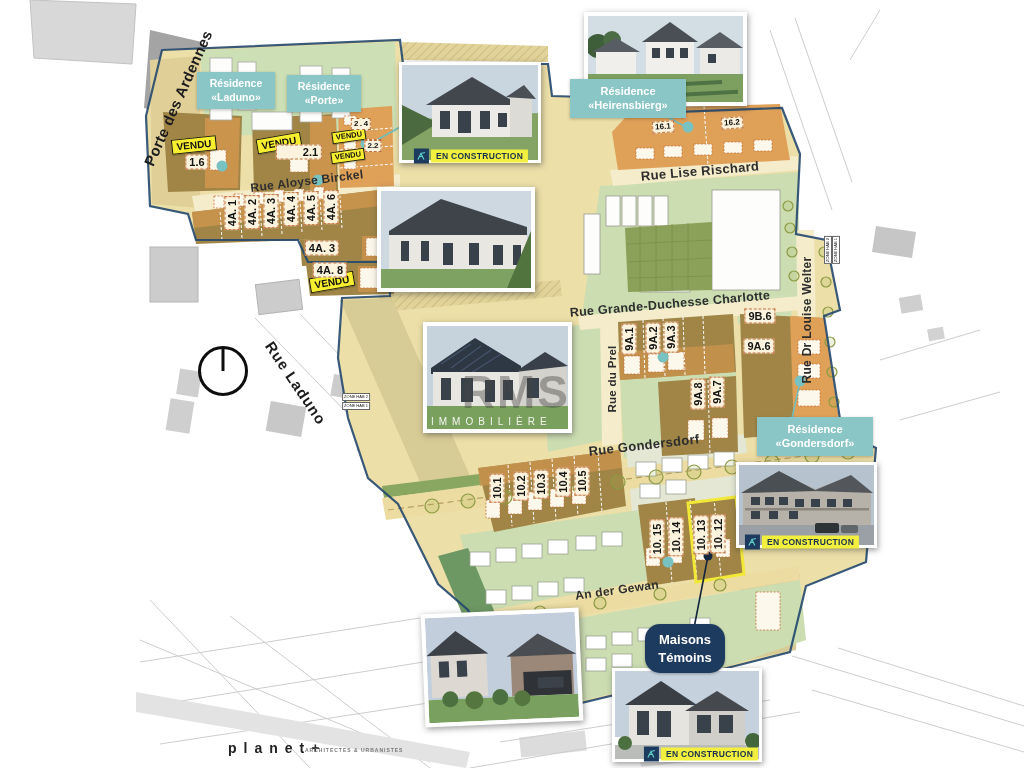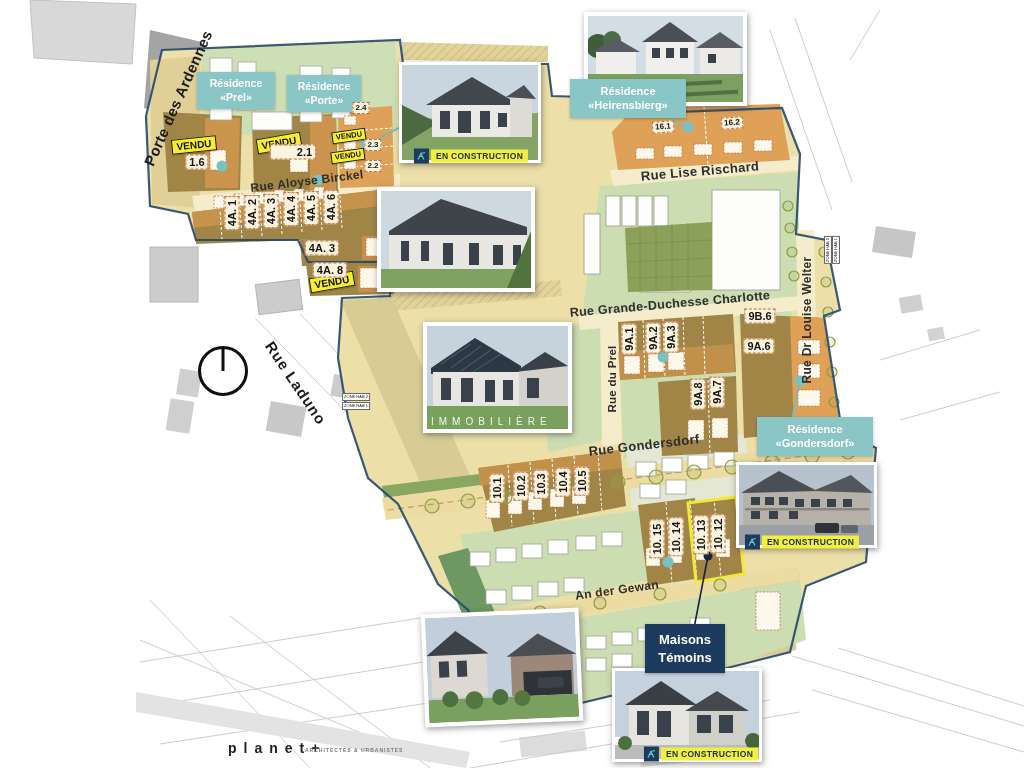--- a/index.html
+++ b/index.html
@@ -334,20 +334,21 @@
       <polygon points="92,44 118,28 140,42 140,80 92,80" fill="#d4d2cc"></polygon>
       <polygon points="88,46 118,26 141,40" fill="#3a4049"></polygon>
       <rect x="14" y="52" width="10" height="22" fill="#39424a"></rect>
         <rect x="34" y="52" width="12" height="24" fill="#39424a"></rect>
       <rect x="58" y="54" width="10" height="22" fill="#39424a"></rect>
         <rect x="76" y="54" width="10" height="20" fill="#39424a"></rect>
       <rect x="100" y="52" width="12" height="20" fill="#39424a"></rect>
       <rect x="0" y="80" width="141" height="23" fill="#7aa05e"></rect>
     </svg>
     <div class="wm">
+      <span class="big">RMS</span>
       <span class="sub">IMMOBILIÈRE</span>
     </div>
   </div>
 
   <div class="photo" style="left:584px;top:12px;padding:4px;">
     <svg width="155" height="86">
         <rect width="155" height="58" fill="#d3dde4"></rect>
       <circle cx="10" cy="30" r="12" fill="#3e5e3a"></circle>
         <circle cx="24" cy="24" r="9" fill="#4c6c46"></circle>
       <rect x="8" y="34" width="40" height="24" fill="#f0efec"></rect>
@@ -447,36 +448,36 @@
     <span class="logo">
       <svg width="11" height="11">
           <path d="M2 9 L5 3 L8 9 M5 3 L9 2 M3 6 L7 6" stroke="#5fd0c8" stroke-width="1.2" fill="none"></path>
         </svg>
     </span>
     <span class="txt">EN CONSTRUCTION</span>
   </div>
 
   <div class="res-label" style="left:197px;top:72px;width:66px;font-size:10.5px;">
     <span>Résidence</span><br>
-    <span>«Prel»</span>
+    <span>«Laduno»</span>
   </div>
   <div class="res-label" style="left:287px;top:75px;width:62px;font-size:10.5px;">
     <span>Résidence</span><br>
     <span>«Porte»</span>
   </div>
   <div class="res-label" style="left:570px;top:79px;width:104px;">
     <span>Résidence</span><br>
     <span>«Heirensbierg»</span>
   </div>
   <div class="res-label" style="left:757px;top:417px;width:104px;">
     <span>Résidence</span><br>
     <span>«Gondersdorf»</span>
   </div>
 
-  <div class="navy-label" style="left:645px;top:624px;width:72px;">
+  <div class="navy-label" style="left:645px;top:624px;width:72px;border-radius:15px;">
     <span>Maisons</span><br>
     <span>Témoins</span>
   </div>
 
   <div class="pin street" style="left:178px;top:98px;--r:-66deg;font-size:15px;color:#1c1c1c;">Porte des Ardennes</div>
   <div class="pin street" style="left:307px;top:181px;--r:-7deg;font-size:12px;">Rue Aloyse Birckel</div>
   <div class="pin street" style="left:700px;top:171px;--r:-5deg;font-size:13px;">Rue Lise Rischard</div>
   <div class="pin street" style="left:670px;top:304px;--r:-5deg;font-size:12.5px;">Rue Grande-Duchesse Charlotte</div>
   <div class="pin street" style="left:296px;top:383px;--r:56deg;font-size:15px;color:#1c1c1c;letter-spacing:1px;">Rue Laduno</div>
   <div class="pin street" style="left:612px;top:379px;--r:-90deg;font-size:11.5px;">Rue du Prel</div>
@@ -484,24 +485,24 @@
   <div class="pin street" style="left:644px;top:445px;--r:-6.5deg;font-size:13px;">Rue Gondersdorf</div>
   <div class="pin street" style="left:617px;top:590px;--r:-8deg;font-size:12px;">An der Gewan</div>
 
   <div class="vendu" style="left:194px;top:145px;--r:-6deg;">VENDU</div>
   <div class="vendu" style="left:279px;top:143px;--r:-10deg;">VENDU</div>
   <div class="vendu sm" style="left:349px;top:136px;--r:-8deg;">VENDU</div>
   <div class="vendu sm" style="left:348px;top:156px;--r:-8deg;">VENDU</div>
   <div class="vendu" style="left:332px;top:282px;--r:-10deg;">VENDU</div>
 
   <div class="tag" style="left:197px;top:162px;">1.6</div>
-  <div class="tag" style="left:293px;top:152px;padding-left:26px;">2.1</div>
-  <div class="tag sm" style="left:361px;top:108px;">2.4</div>
+  <div class="tag" style="left:299px;top:152px;padding-left:26px;">2.1</div>
+  <div class="tag sm" style="left:361px;top:124px;font-family:Liberation Mono, monospace;">2.4</div>
   <div class="tag sm" style="left:373px;top:145px;">2.3</div>
-  <div class="tag sm" style="left:373px;top:166px;">2.2</div>
+  <div class="tag sm" style="left:373px;top:146px;">2.2</div>
   <div class="tag" style="left:232px;top:213px;--r:-90deg;">4A. 1</div>
   <div class="tag" style="left:252px;top:212px;--r:-90deg;">4A. 2</div>
   <div class="tag" style="left:271px;top:211px;--r:-90deg;">4A. 3</div>
   <div class="tag" style="left:291px;top:209px;--r:-90deg;">4A. 4</div>
   <div class="tag" style="left:311px;top:208px;--r:-90deg;">4A. 5</div>
   <div class="tag" style="left:331px;top:207px;--r:-90deg;">4A. 6</div>
   <div class="tag" style="left:322px;top:248px;">4A. 3</div>
   <div class="tag" style="left:330px;top:270px;">4A. 8</div>
   <div class="tag sm" style="left:663px;top:127px;--r:-4deg;">16.1</div>
   <div class="tag sm" style="left:732px;top:123px;--r:-4deg;">16.2</div>

